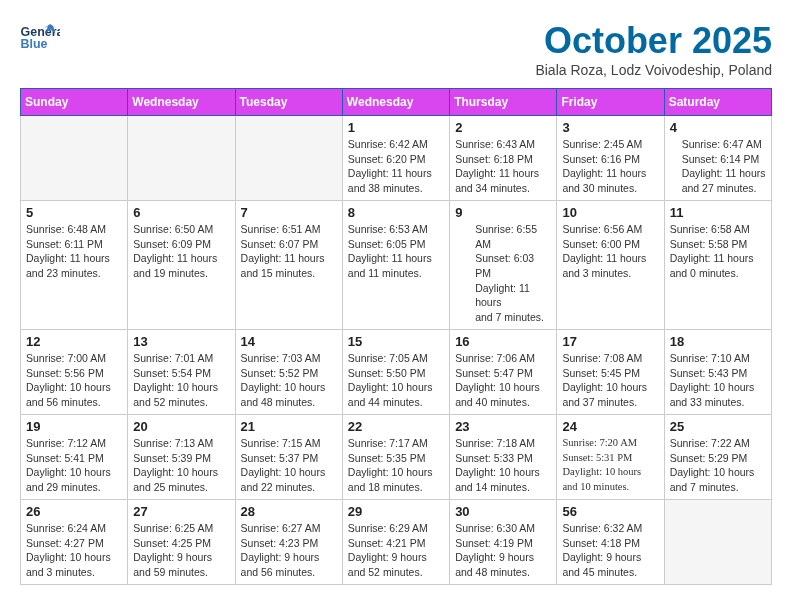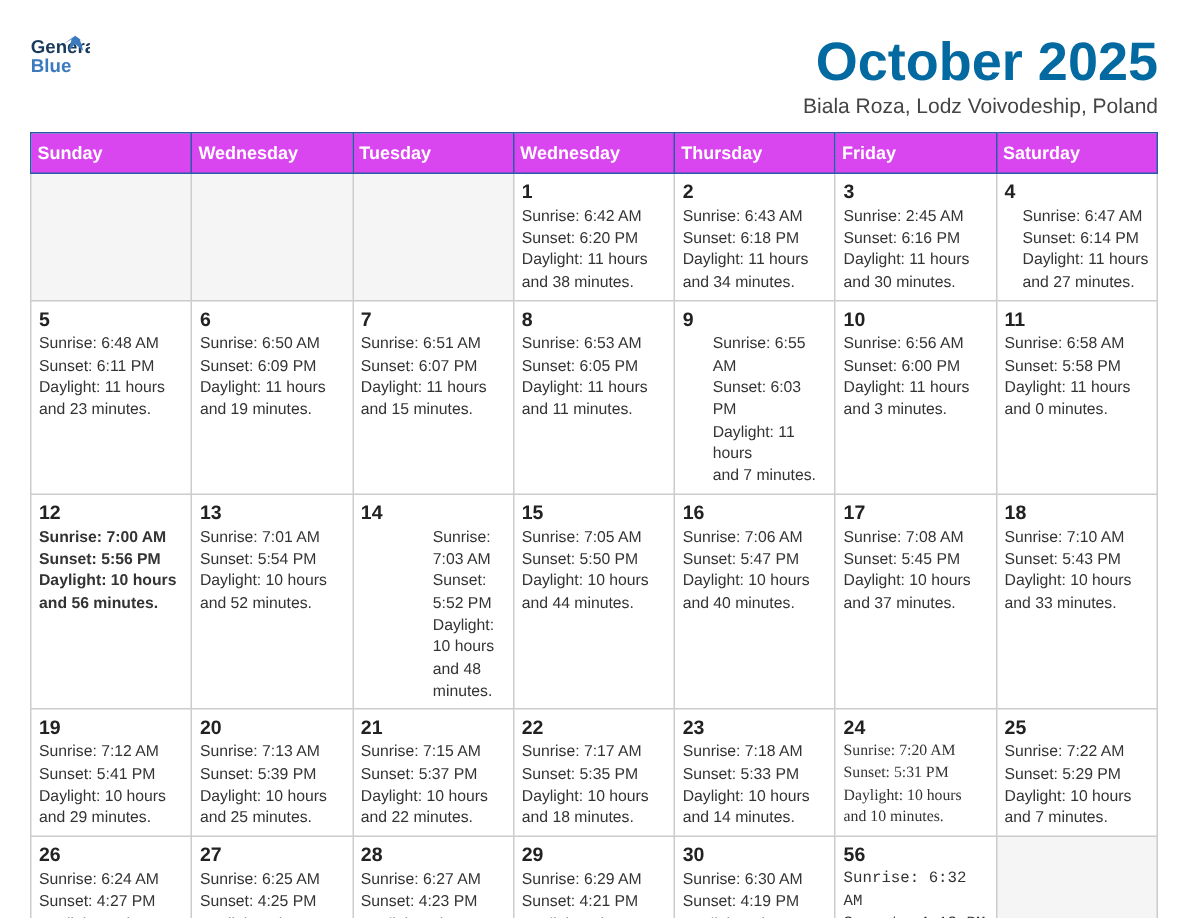--- a/index.html
+++ b/index.html
@@ -184,35 +184,35 @@
           <div class="day-num">11</div>
           <div class="day-info" style="white-space: pre-line;">Sunrise: 6:58 AM
 Sunset: 5:58 PM
 Daylight: 11 hours
 and 0 minutes.</div>
         </td>
       </tr>
       <tr>
         <td>
           <div class="day-num">12</div>
-          <div class="day-info" style="white-space: pre-line; font-weight: bold;">Sunrise: 7:00 AM
+          <div class="day-info" style="white-space: pre-line;">Sunrise: 7:00 AM
 Sunset: 5:56 PM
 Daylight: 10 hours
 and 56 minutes.</div>
         </td>
         <td>
           <div class="day-num">13</div>
           <div class="day-info" style="white-space: pre-line;">Sunrise: 7:01 AM
 Sunset: 5:54 PM
 Daylight: 10 hours
 and 52 minutes.</div>
         </td>
         <td>
           <div class="day-num">14</div>
-          <div class="day-info" style="white-space: pre-line; margin-left: 48px;">Sunrise: 7:03 AM
+          <div class="day-info" style="white-space: pre-line;">Sunrise: 7:03 AM
 Sunset: 5:52 PM
 Daylight: 10 hours
 and 48 minutes.</div>
         </td>
         <td>
           <div class="day-num">15</div>
           <div class="day-info" style="white-space: pre-line;">Sunrise: 7:05 AM
 Sunset: 5:50 PM
 Daylight: 10 hours
 and 44 minutes.</div>
@@ -321,21 +321,21 @@
         </td>
         <td>
           <div class="day-num">30</div>
           <div class="day-info" style="white-space: pre-line;">Sunrise: 6:30 AM
 Sunset: 4:19 PM
 Daylight: 9 hours
 and 48 minutes.</div>
         </td>
         <td>
           <div class="day-num">56</div>
-          <div class="day-info" style="white-space: pre-line; font-family: Liberation Mono, monospace;">Sunrise: 6:32 AM
+          <div class="day-info" style="white-space: pre-line;">Sunrise: 6:32 AM
 Sunset: 4:18 PM
 Daylight: 9 hours
 and 45 minutes.</div>
         </td>
         <td class="empty"></td>
       </tr>
     </tbody>
 </table>
 
 </body></html>

